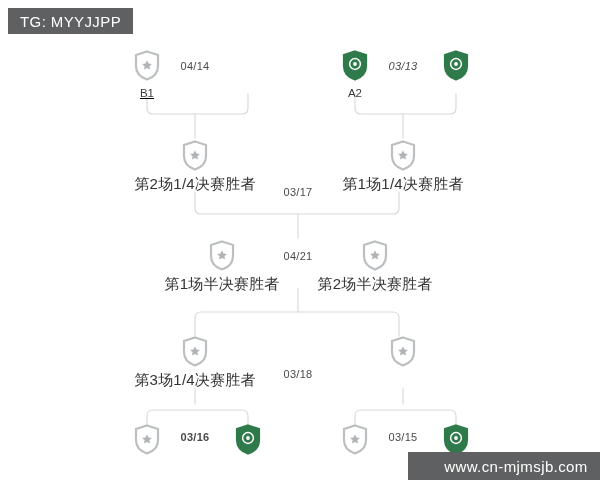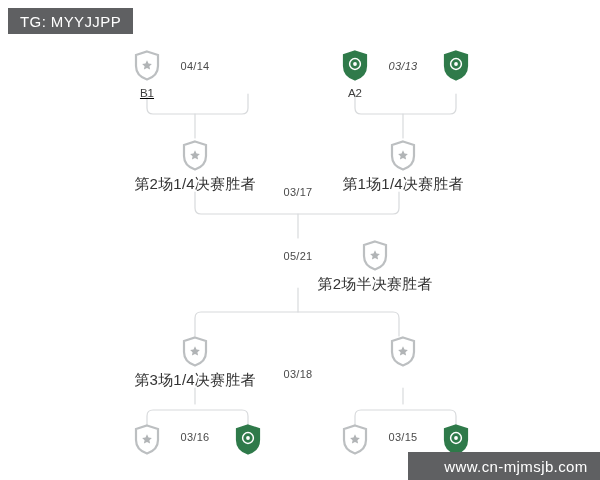--- a/index.html
+++ b/index.html
@@ -173,22 +173,31 @@
   <div class="node" style="left:403px; top:140px;">
     <span class="badge">
       <svg width="26" height="31" viewBox="0 0 26 31">
         <path d="M13 1.5 L24 5 L24 16 C24 23 19 27.5 13 29.5 C7 27.5 2 23 2 16 L2 5 Z" fill="#ffffff" stroke="#bcbfc1" stroke-width="2.2"></path>
         <path d="M13 10.3 l1.5 3.2 3.4 .4 -2.5 2.3 .7 3.4 -3.1 -1.7 -3.1 1.7 .7 -3.4 -2.5 -2.3 3.4 -.4 Z" fill="#b1b4b6"></path>
       </svg>
     </span>
     <div class="node-label cn">第1场1/4决赛胜者</div>
   </div>
 
-
-  <div class="match-date" style="left:298px; top:250px;">05/21</div>
+  <div class="node" style="left:222px; top:240px;">
+    <span class="badge">
+      <svg width="26" height="31" viewBox="0 0 26 31">
+        <path d="M13 1.5 L24 5 L24 16 C24 23 19 27.5 13 29.5 C7 27.5 2 23 2 16 L2 5 Z" fill="#ffffff" stroke="#bcbfc1" stroke-width="2.2"></path>
+        <path d="M13 10.3 l1.5 3.2 3.4 .4 -2.5 2.3 .7 3.4 -3.1 -1.7 -3.1 1.7 .7 -3.4 -2.5 -2.3 3.4 -.4 Z" fill="#b1b4b6"></path>
+      </svg>
+    </span>
+    <div class="node-label cn">第1场半决赛胜者</div>
+  </div>
+
+  <div class="match-date" style="left:298px; top:250px;">04/21</div>
 
   <div class="node" style="left:375px; top:240px;">
     <span class="badge">
       <svg width="26" height="31" viewBox="0 0 26 31">
         <path d="M13 1.5 L24 5 L24 16 C24 23 19 27.5 13 29.5 C7 27.5 2 23 2 16 L2 5 Z" fill="#ffffff" stroke="#bcbfc1" stroke-width="2.2"></path>
         <path d="M13 10.3 l1.5 3.2 3.4 .4 -2.5 2.3 .7 3.4 -3.1 -1.7 -3.1 1.7 .7 -3.4 -2.5 -2.3 3.4 -.4 Z" fill="#b1b4b6"></path>
       </svg>
     </span>
     <div class="node-label cn">第2场半决赛胜者</div>
   </div>
@@ -217,21 +226,21 @@
   <div class="node" style="left:147px; top:424px;">
     <span class="badge">
       <svg width="26" height="31" viewBox="0 0 26 31">
         <path d="M13 1.5 L24 5 L24 16 C24 23 19 27.5 13 29.5 C7 27.5 2 23 2 16 L2 5 Z" fill="#ffffff" stroke="#bcbfc1" stroke-width="2.2"></path>
         <path d="M13 10.3 l1.5 3.2 3.4 .4 -2.5 2.3 .7 3.4 -3.1 -1.7 -3.1 1.7 .7 -3.4 -2.5 -2.3 3.4 -.4 Z" fill="#b1b4b6"></path>
       </svg>
     </span>
     <div class="node-label cn"></div>
   </div>
 
-  <div class="match-date" style="left:195px; top:431px;">03/16</div>
+  <div class="match-date" style="left:195px; top:431px;font-weight:bold;">03/16</div>
 
   <div class="node" style="left:248px; top:424px;">
     <span class="badge">
       <svg width="26" height="31" viewBox="0 0 26 31">
         <path d="M13 1.5 L24 5 L24 16 C24 23 19 27.5 13 29.5 C7 27.5 2 23 2 16 L2 5 Z" fill="#2f7a4a" stroke="#2f7a4a" stroke-width="2.2"></path>
         <circle cx="13" cy="14" r="5.4" fill="none" stroke="#ffffff" stroke-width="1.5"></circle>
         <circle cx="13" cy="14" r="1.9" fill="#ffffff"></circle>
       </svg>
     </span>
     <div class="node-label cn"></div>

